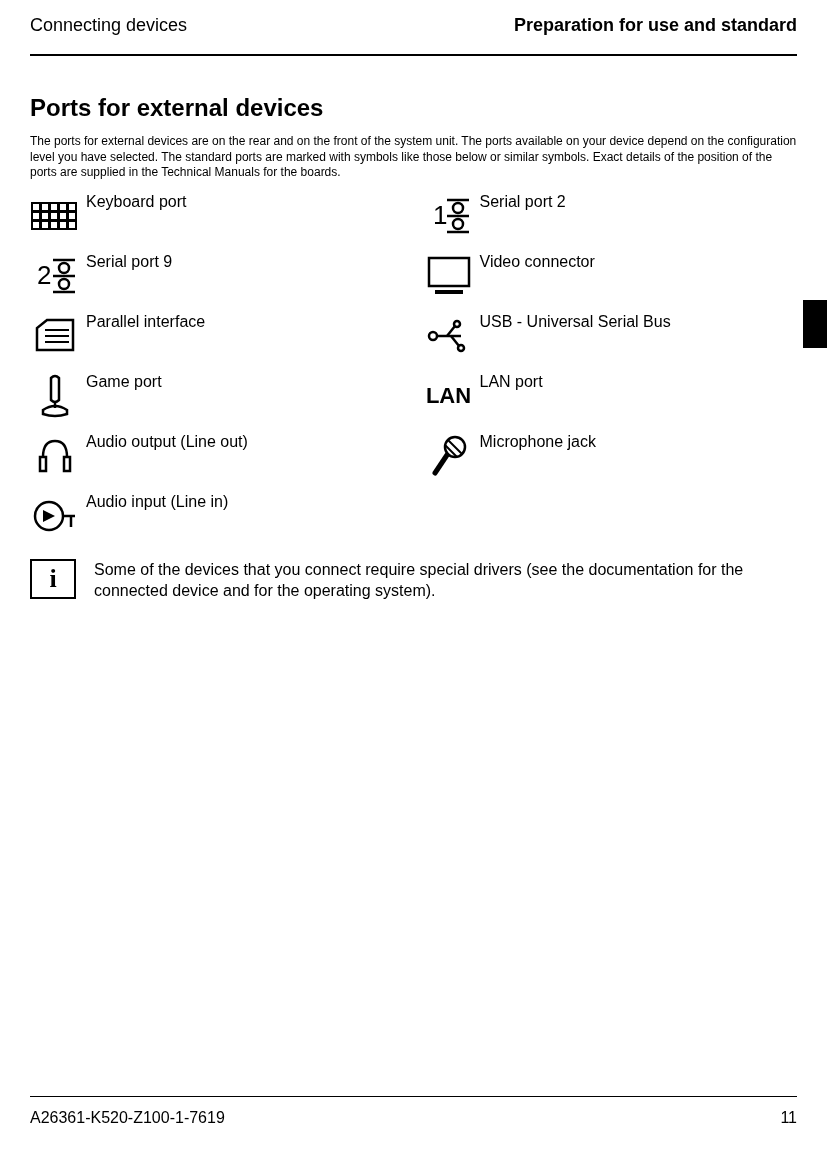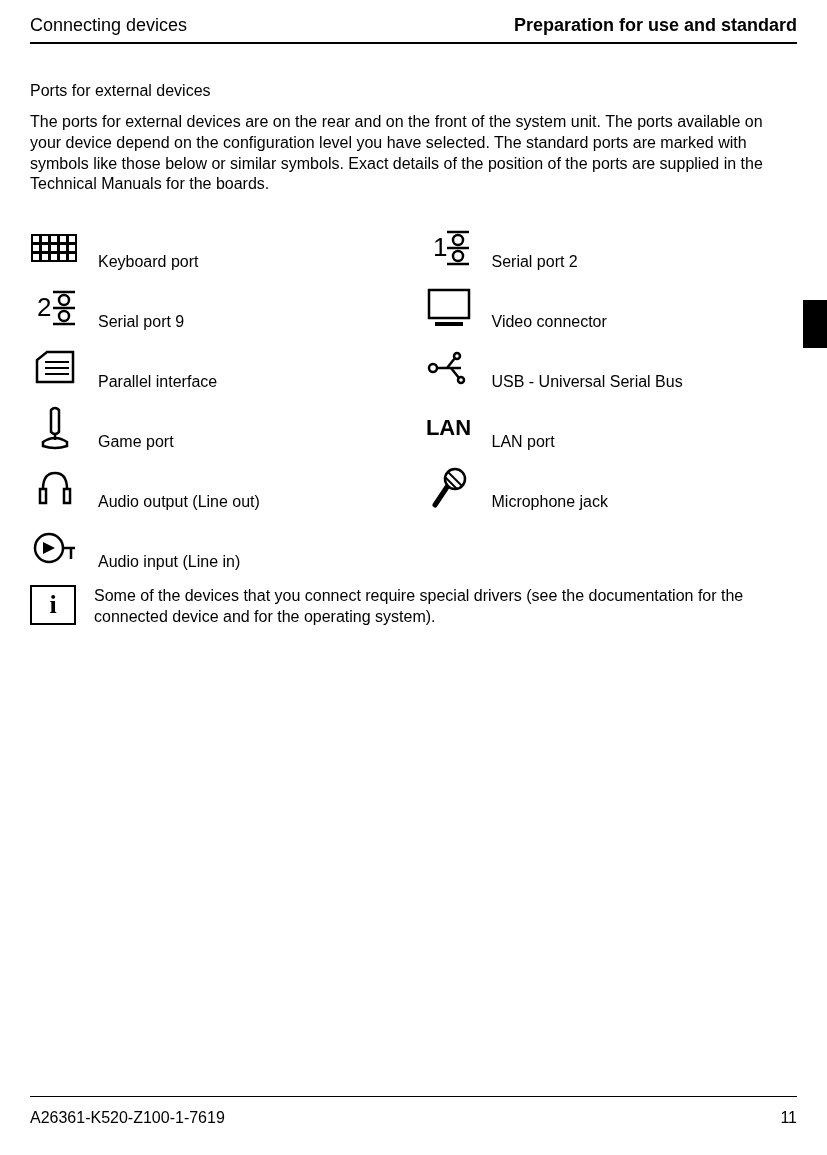--- a/index.html
+++ b/index.html
@@ -9,46 +9,46 @@
       font-family: Arial, Helvetica, sans-serif;
       background: #fff;
       color: #000;
       position: relative;
       padding: 15px 30px 30px 30px;
     }
     .header-row {
       display: flex;
       justify-content: space-between;
       border-bottom: 2.5px solid #000;
-      padding-bottom: 6px;
+      padding-bottom: 18px;
       font-size: 18px;
     }
     .header-left { font-weight: normal; }
     .header-right { font-weight: bold; }
     .section-heading {
-      font-size: 16px;
-      font-weight: normal;
+      font-size: 24px;
+      font-weight: bold;
       margin-top: 38px;
       margin-bottom: 12px;
     }
     .intro {
-      font-size: 16px;
+      font-size: 12px;
       line-height: 1.3;
-      margin-bottom: 20px;
+      margin-bottom: 8px;
     }
     .ports-grid {
       display: grid;
       grid-template-columns: 1fr 1fr;
       column-gap: 20px;
       row-gap: 0px;
     }
     .port-item {
       display: flex;
-      align-items: flex-end;
-      gap: 18px;
+      align-items: flex-start;
+      gap: 6px;
       min-height: 60px;
       padding: 4px 0;
     }
     .port-icon {
       width: 50px;
       height: 46px;
       display: flex;
       align-items: center;
       justify-content: center;
       flex-shrink: 0;

